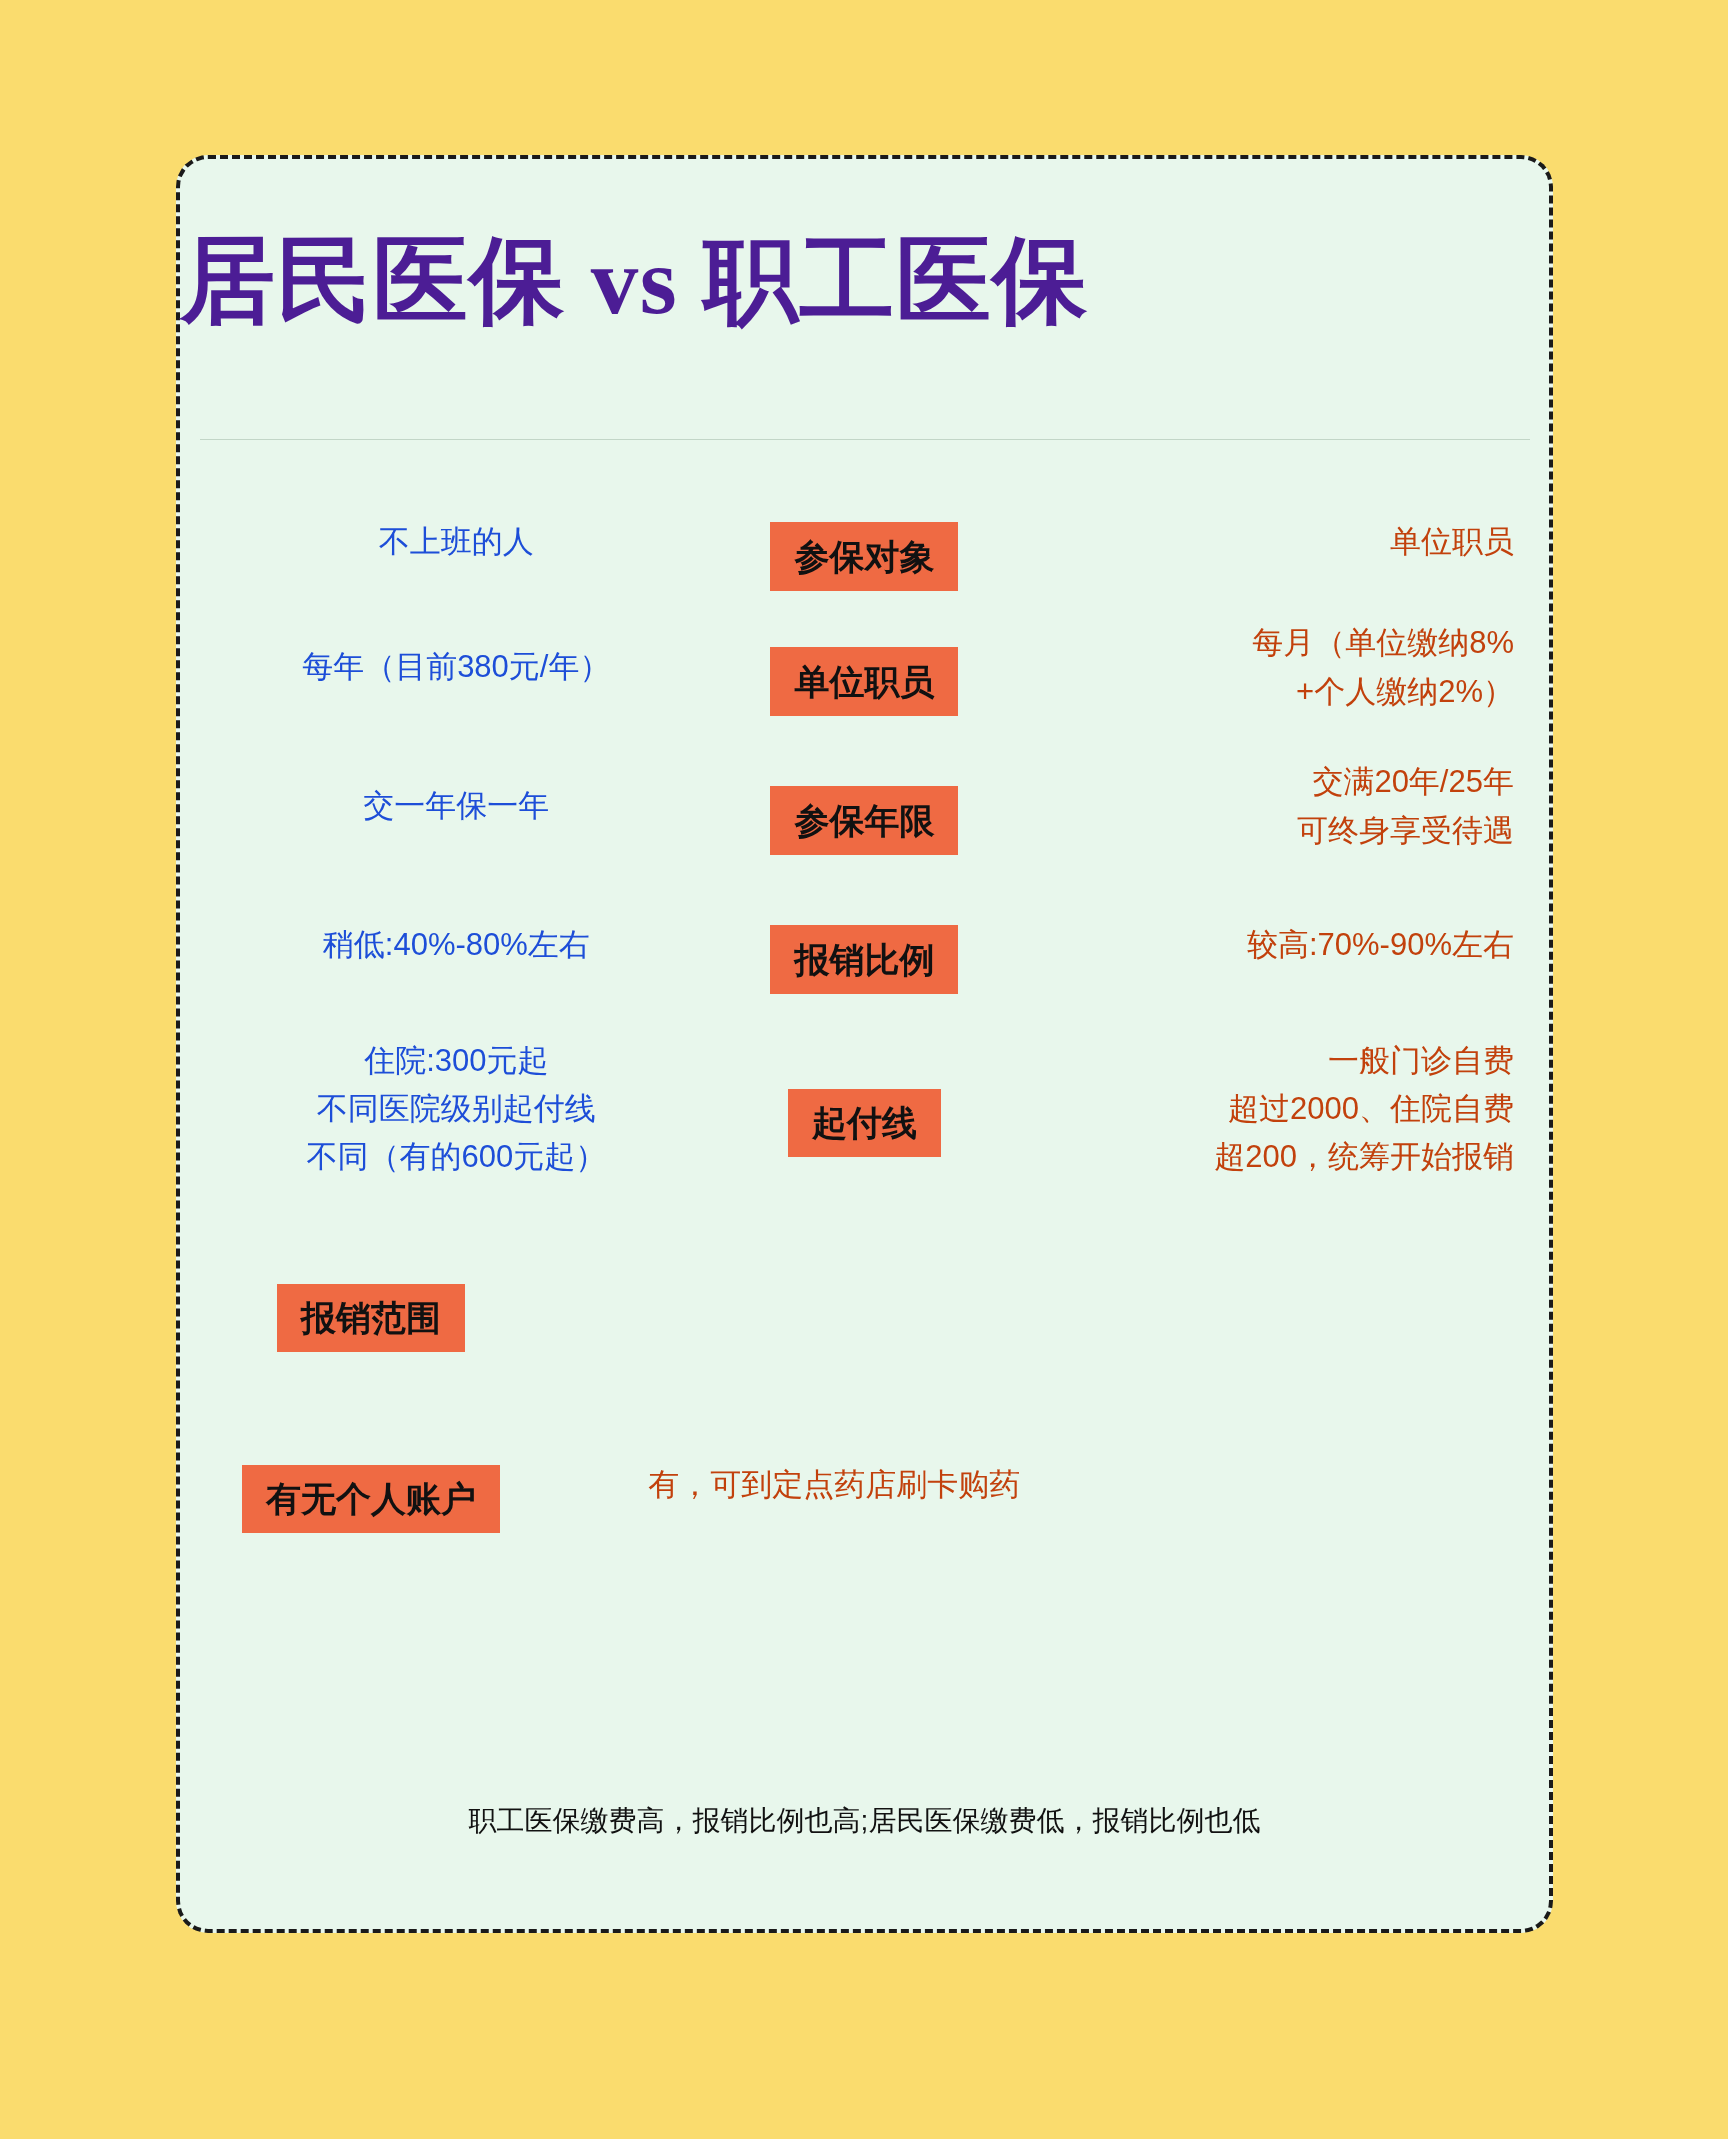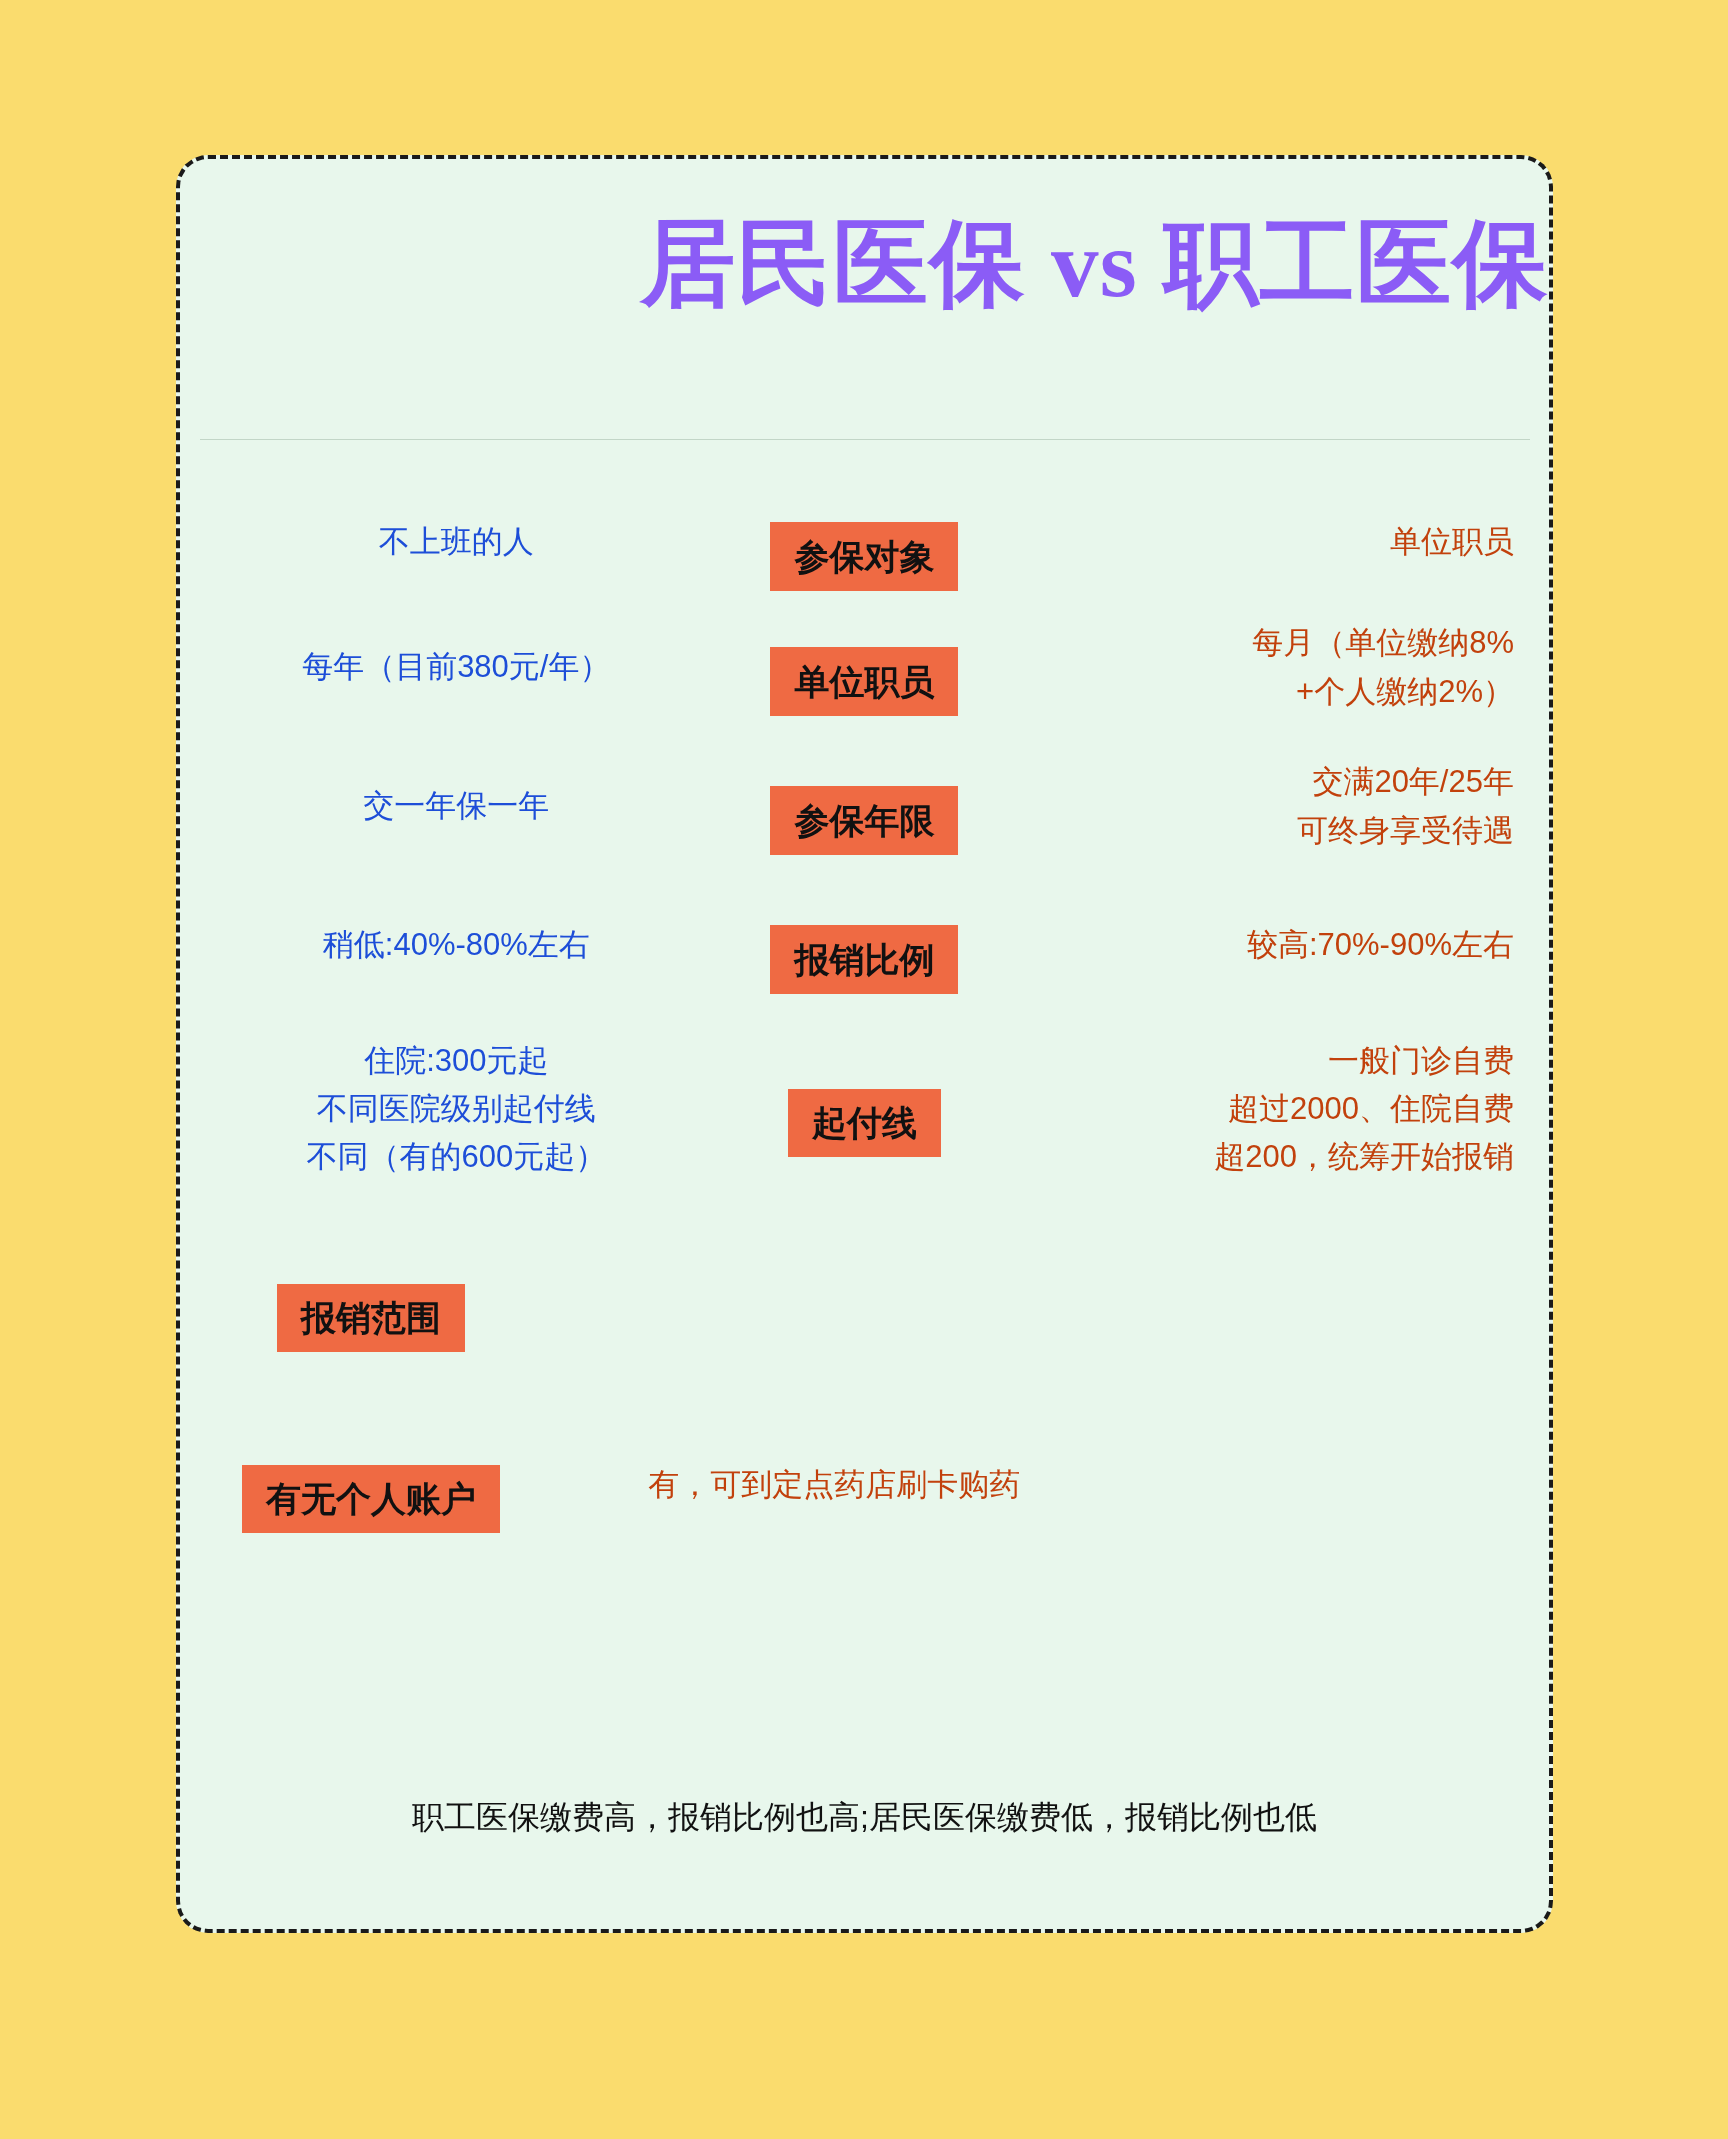--- a/index.html
+++ b/index.html
@@ -18,26 +18,26 @@
     left: 176px;
     top: 155px;
     width: 1377px;
     height: 1778px;
     background: #e8f7ec;
     border: 4.9px dashed #1a1a1a;
     border-radius: 32px;
     box-sizing: border-box;
   }
   .title {
-    text-align: right;
+    text-align: left;
     font-size: 95px;
     font-weight: 700;
-    color: #8b5cf6;
+    color: #4c1d95;
     letter-spacing: 1.4px;
-    margin-top: 51px;
+    margin-top: 68px;
     line-height: 1.15;
     font-family: "Liberation Serif", "DejaVu Serif", serif;
   }
   .title-rule {
     position: absolute;
     left: 19.5px;
     right: 19.5px;
     top: 280px;
     height: 1.4px;
     background: #c2d6c7;
@@ -90,21 +90,21 @@
     padding: 12.5px 24px;
     white-space: nowrap;
     line-height: 1.25;
   }
   .footer {
     position: absolute;
     left: 0;
     right: 0;
     bottom: 89px;
     text-align: center;
-    font-size: 32px;
+    font-size: 28px;
     color: #111111;
   }
   .r0 { height: 111px; }
   .r1 { height: 139px; }
   .r2 { height: 139px; }
   .r3 { height: 139px; }
   .r4 { height: 188px; }
   .r5 { height: 202px; }
   .r6 { height: 160px; }
 </style>

